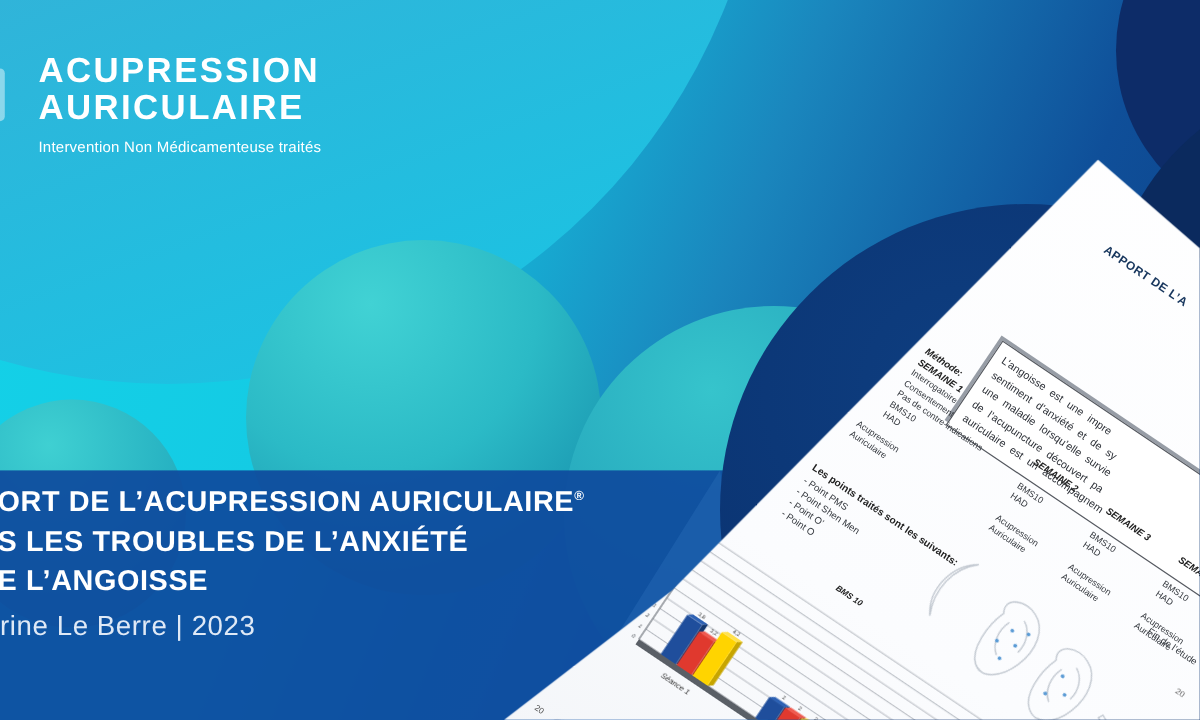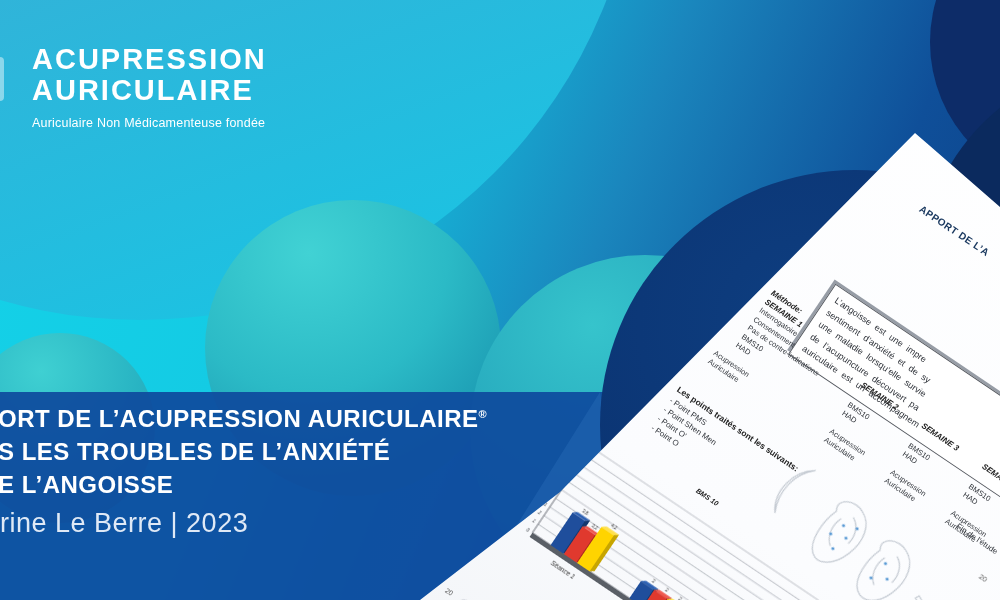--- a/index.html
+++ b/index.html
@@ -30,21 +30,21 @@
   
   .logo{position:absolute;left:32px;top:44px;color:#fff;}
   .logo-title{font-size:29px;font-weight:800;letter-spacing:2px;line-height:31px;}
   .logo-tag{margin-top:9px;font-size:12.5px;font-weight:500;line-height:17px;letter-spacing:0.2px;}
 
   
   .title{position:absolute;left:-2px;top:398px;color:#fff;font-weight:700;
          font-size:24px;line-height:33px;letter-spacing:0.5px;white-space:nowrap;}
   .title sup{font-size:11px;vertical-align:9px;}
   .byline{position:absolute;left:0;top:508px;color:#dfe9f6;font-weight:400;
-          font-size:27px;letter-spacing:0.5px;white-space:nowrap;}
+          font-size:23px;letter-spacing:0.5px;white-space:nowrap;}
 
   
   .page-clip{position:absolute;inset:0;
       clip-path:polygon(915px 133px,1000px 207px,1000px 600px,420px 600px,560px 492px);
       filter:drop-shadow(-8px 4px 10px rgba(0,20,70,0.5));}
   .page-bg{position:absolute;inset:0;
       background:linear-gradient(214deg,#ffffff 0%,#fbfcfe 55%,#edf0f4 100%);}
   .doc{position:absolute;left:930px;top:140px;width:0;height:0;
        transform:rotate(34deg);transform-origin:0 0;}
   .doc *{position:absolute;white-space:nowrap;}
@@ -93,21 +93,21 @@
   <div class="circ c-navy-r"></div>
   <div class="circ c-navy-page"></div>
   <div class="logo-sliver"></div>
 
   <div class="logo">
     <div class="logo-title">
       <div>ACUPRESSION</div>
       <div>AURICULAIRE</div>
     </div>
     <div class="logo-tag">
-      <div>Auriculaire Non Médicamenteuse fondée</div>
+      <div>Intervention Non Médicamenteuse traités</div>
     </div>
   </div>
 
   <div class="title">
     <div><span>ORT DE L’ACUPRESSION AURICULAIRE</span><sup>®</sup></div>
     <div>S LES TROUBLES DE L’ANXIÉTÉ</div>
     <div>E L’ANGOISSE</div>
   </div>
   <div class="byline">rine Le Berre | 2023</div>
 

